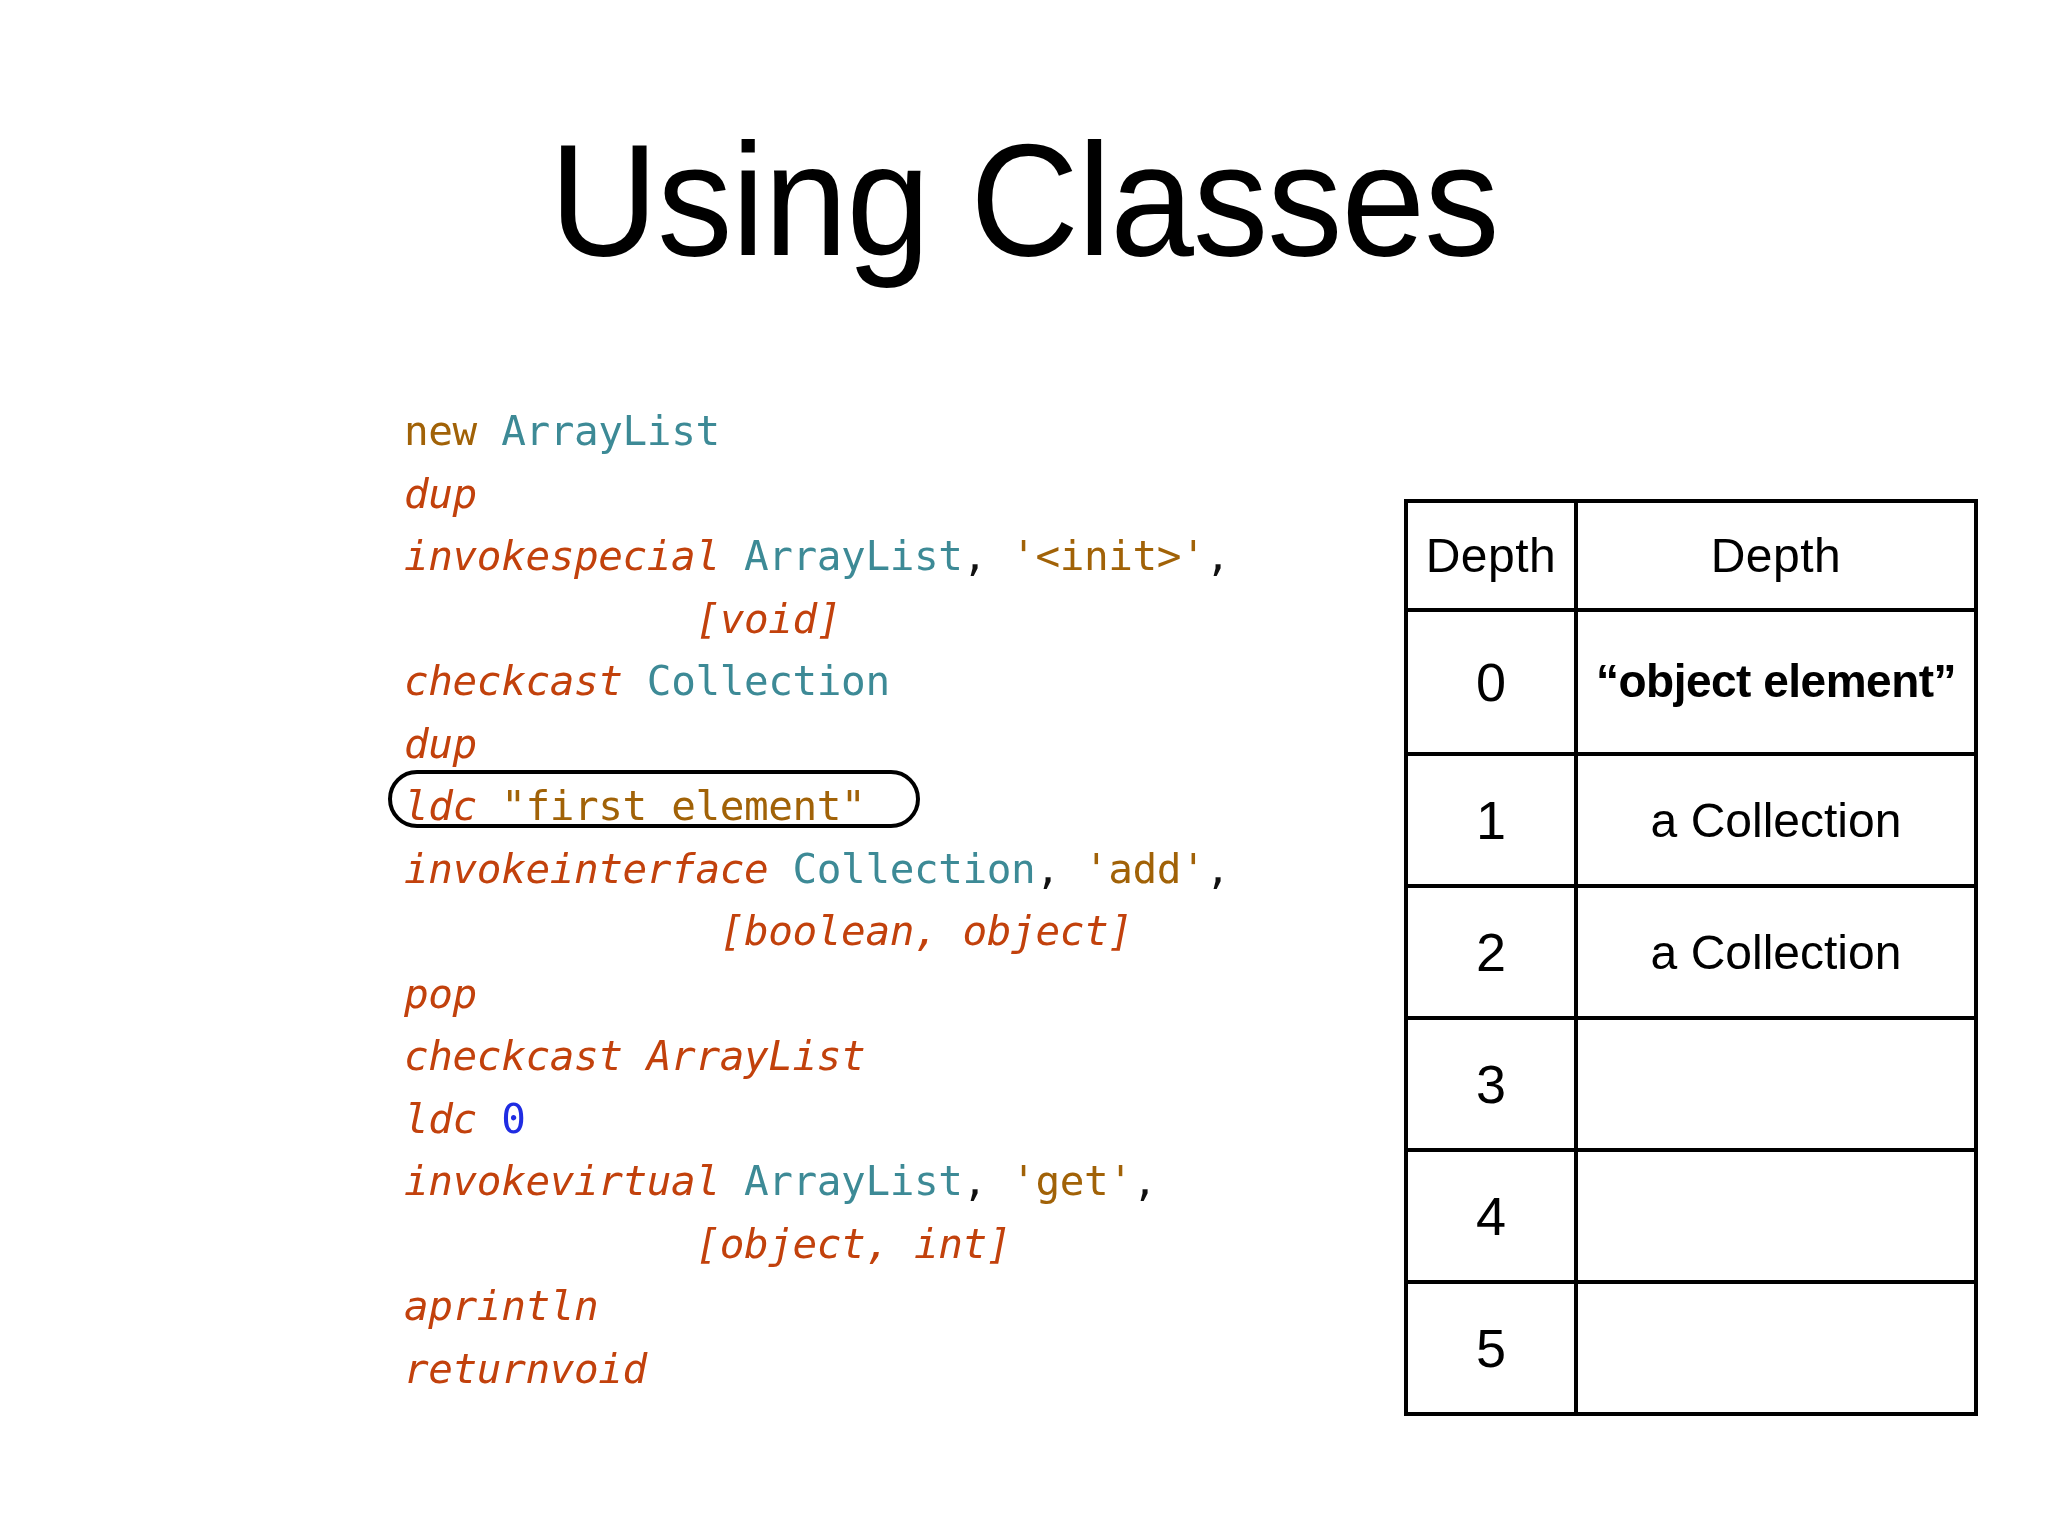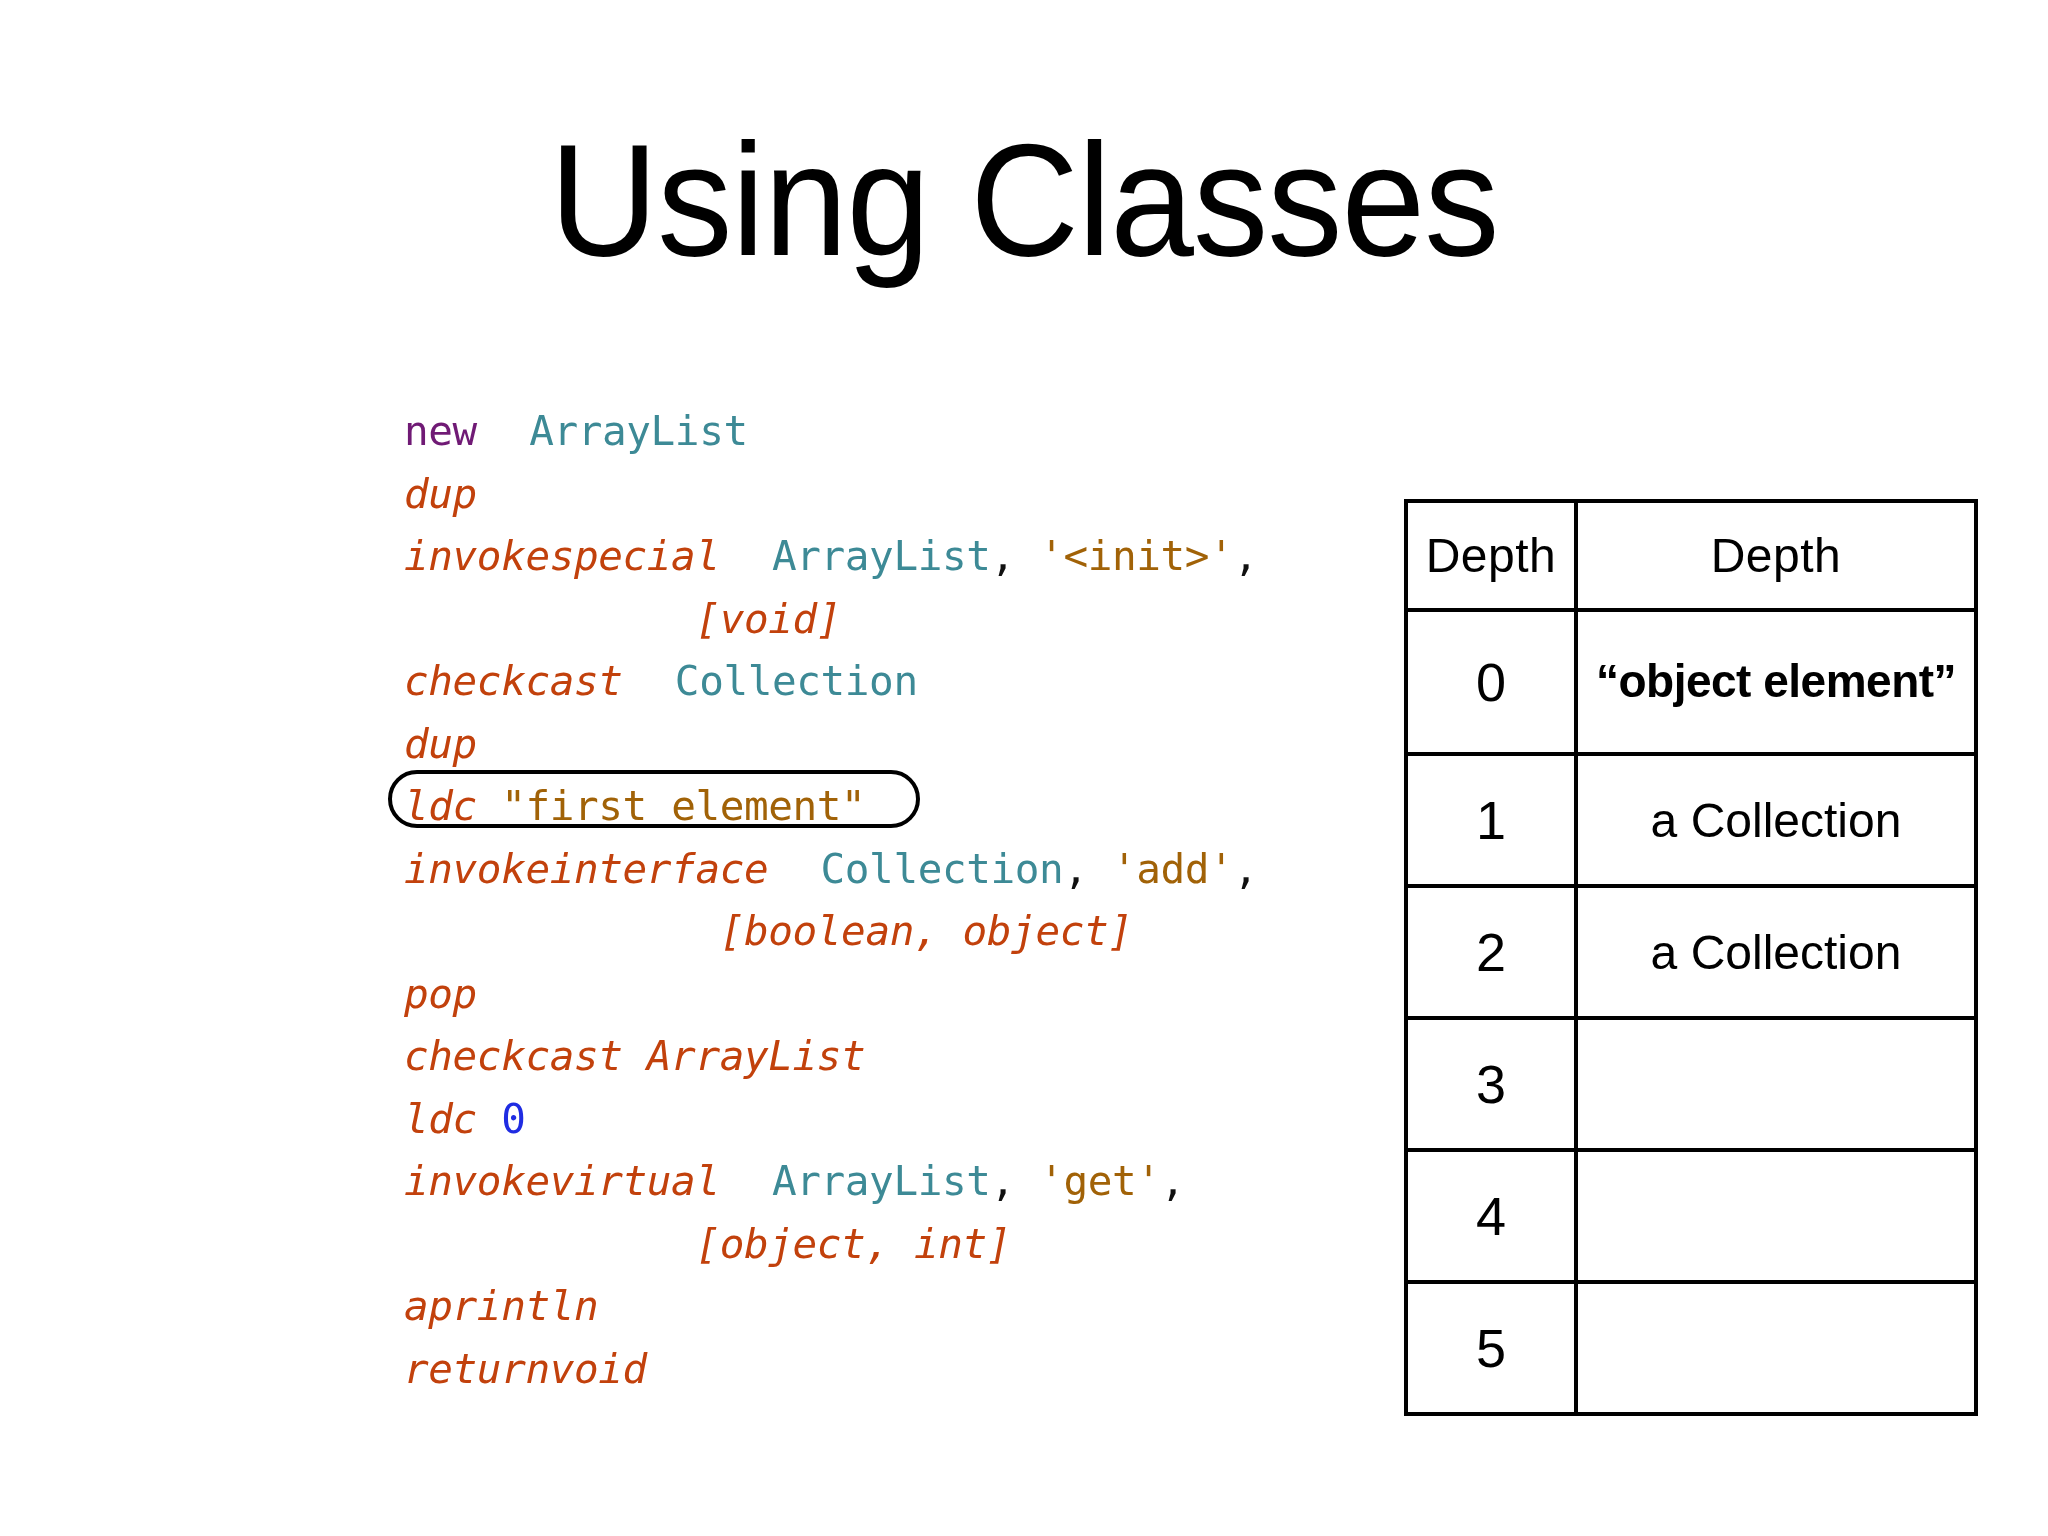--- a/index.html
+++ b/index.html
@@ -43,22 +43,22 @@
     font-size: 41px;
     line-height: 62.5px;
     color: #000000;
     white-space: pre;
     letter-spacing: -0.4px;
   }
   #code-block .line {
     position: relative;
     height: 62.5px;
   }
-  .kw       { color: #701a75; }
-  .cls      { color: #3d8a96; margin-left: 28px; }
+  .kw       { color: #a16207; }
+  .cls      { color: #3d8a96; }
   .str      { color: #a16207; }
   .num      { color: #1f2ce2; }
   .punct    { color: #101010; }
   .plain    { color: #c2410c; font-style: italic; }
 
   
   #highlight-oval {
     position: absolute;
     left: -16px;
     top: -5px;

